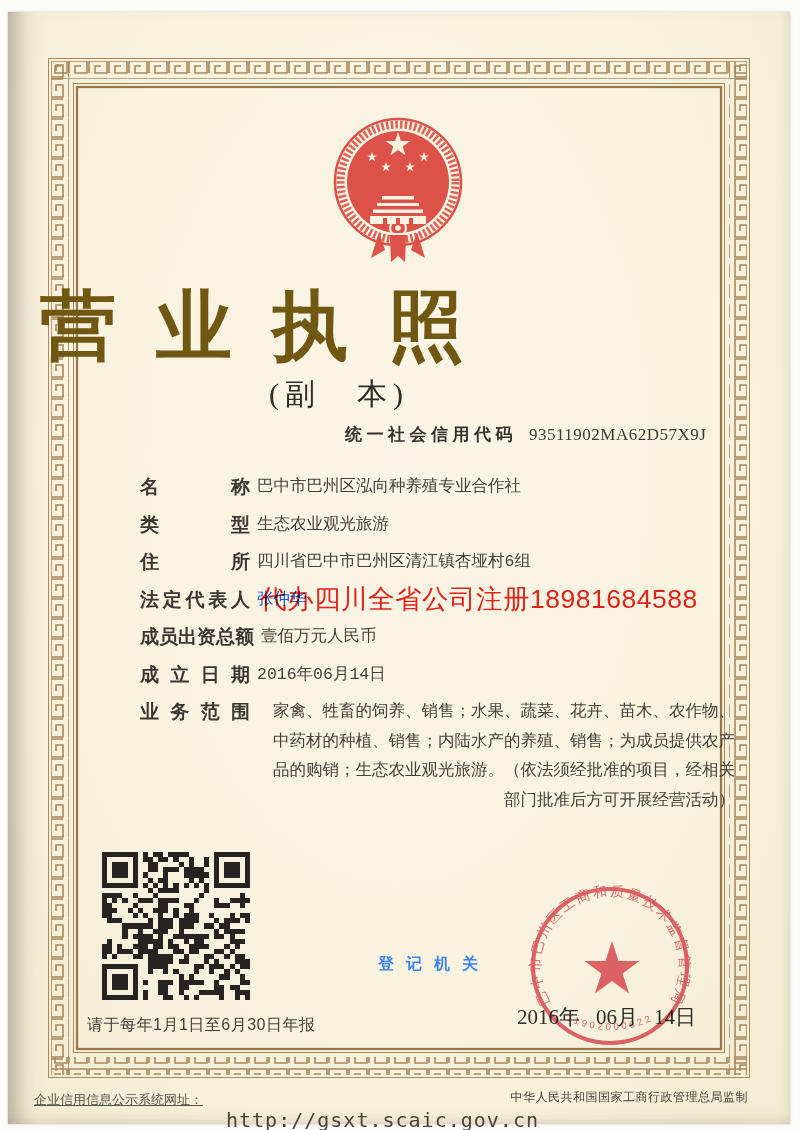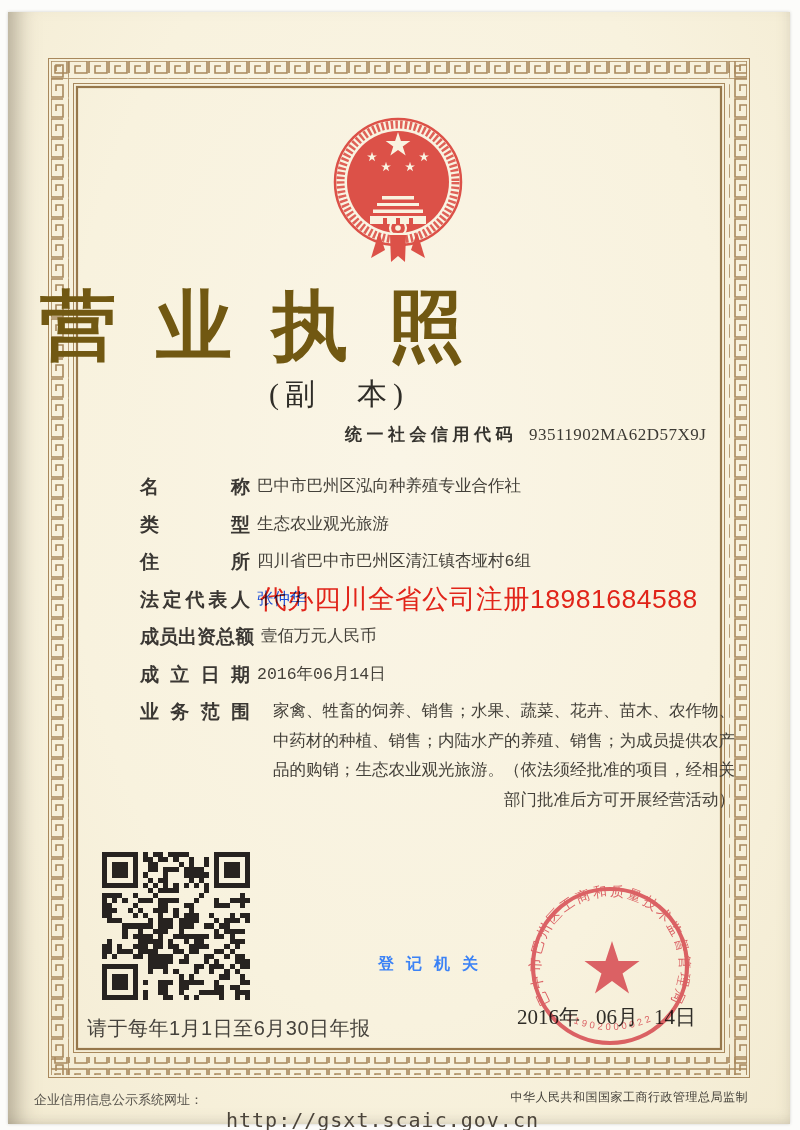--- a/index.html
+++ b/index.html
@@ -32,24 +32,24 @@
              letter-spacing:.5px;margin-left:32px;}
   #qr{position:absolute;left:102px;top:852px;width:148px;height:148px;fill:#272320;}
   .regauth{position:absolute;left:378px;top:938px;font-size:16px;font-weight:bold;
            color:#3b82f6;letter-spacing:12px;white-space:nowrap;margin-top:16px;}
   .date{position:absolute;left:517px;top:1003px;font-size:21px;color:#2e2c27;
         font-family:"Liberation Serif",serif;white-space:nowrap;}
   .date span{margin-right:16px;}
   .date span:last-child{margin-right:0;}
   .seal{position:absolute;left:524px;top:880px;width:172px;height:172px;
         mix-blend-mode:multiply;opacity:.92;}
-  .annual{position:absolute;left:87px;top:1015px;font-size:20px;color:#45423c;letter-spacing:.5px;}
+  .annual{position:absolute;left:87px;top:1015px;font-size:16px;color:#45423c;letter-spacing:.5px;}
   .url{position:absolute;left:226px;top:1108px;font-size:20px;font-weight:normal;color:#4b443a;
        font-family:"DejaVu Sans Mono",monospace;letter-spacing:1px;}
-  .foot-left{position:absolute;left:34px;top:1091px;font-size:13px;color:#56524b;}
+  .foot-left{position:absolute;left:34px;top:1091px;font-size:13px;color:#56524b;text-decoration:underline;}
   .foot-right{position:absolute;right:52px;top:1089px;font-size:12px;color:#44413a;letter-spacing:.5px;}
 </style>
 </head>
 <body>
 
 <div class="scan">
   <div class="paper"></div>
 
   <svg class="frame" width="702" height="1020" viewBox="0 0 702 1020">
     <defs>

